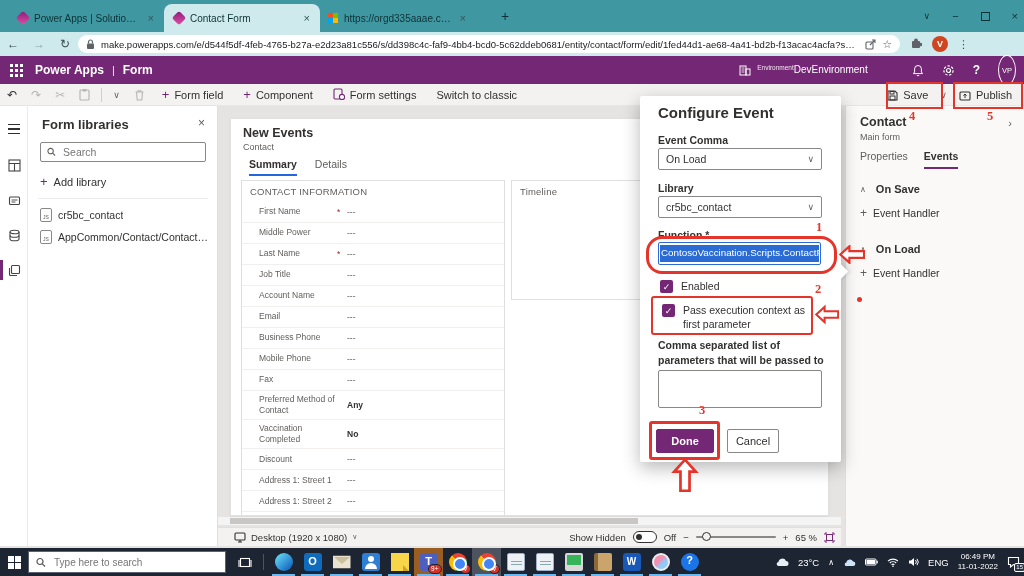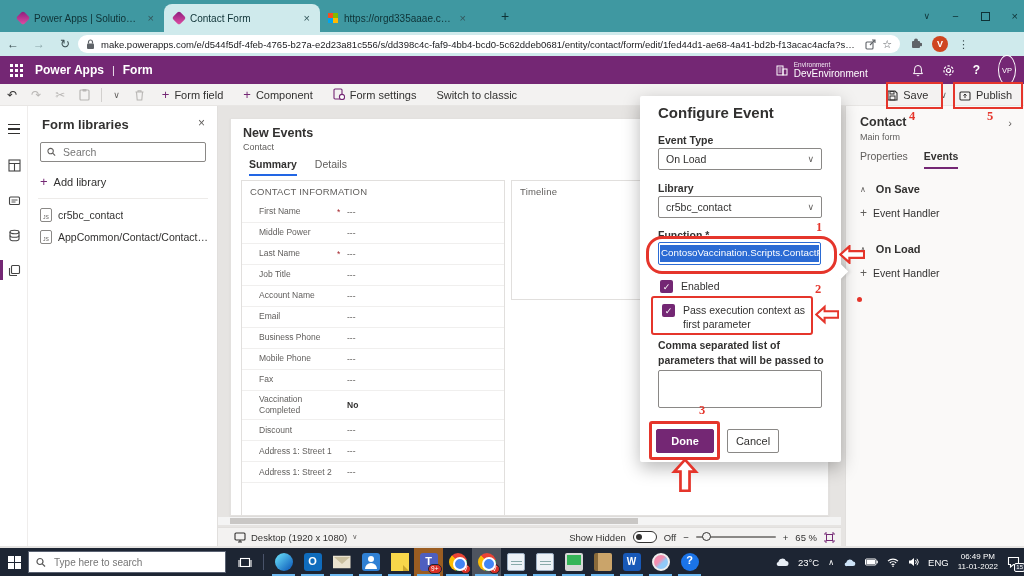--- a/index.html
+++ b/index.html
@@ -43,21 +43,21 @@
   .appheader{position:absolute;left:0;top:56px;width:1024px;height:28px;background:#742774;color:#fff;
              display:flex;align-items:center;}
   .waffle{width:13px;height:13px;margin:0 12px 0 10px;display:grid;grid-template-columns:repeat(3,3px);
           grid-template-rows:repeat(3,3px);gap:2px;}
   .waffle i{background:#fff;width:3px;height:3px;}
   .brand{font-size:12px;font-weight:bold;}
   .brandsep{margin:0 8px;font-size:11px;opacity:.9;}
   .brandsec{font-size:12px;font-weight:bold;}
   .hdr-right{position:absolute;right:8px;top:0;height:28px;display:flex;align-items:center;gap:18px;}
   .envblock{display:flex;align-items:center;gap:6px;margin-right:26px;}
-  .envtxt{display:flex;flex-direction:column;line-height:1.15;}
+  .envtxt{display:flex;flex-direction:row;line-height:1.15;}
   .envlabel{font-size:6.5px;opacity:.9;}
   .envname{font-size:10px;}
   .hdricon{display:flex;align-items:center;}
   .qmark{font-size:12px;font-weight:bold;}
   .avatarVP{width:18px;height:30px;border-radius:50%;border:1px solid #fff;font-size:7.5px;
             display:flex;align-items:center;justify-content:center;}
 
   
   .cmdbar{position:absolute;left:0;top:84px;width:1024px;height:22px;background:#f3f2f1;
           border-bottom:1px solid #e8e6e4;display:flex;align-items:center;font-size:11px;}
@@ -511,20 +511,25 @@
               <span class="flabel">Mobile Phone</span>
               <span class="freq"></span>
               <span class="fval">---</span>
             </div>
             <div class="frow">
               <span class="flabel">Fax</span>
               <span class="freq"></span>
               <span class="fval">---</span>
             </div>
             <div class="frow">
+              <span class="flabel">Preferred Method of Contact</span>
+              <span class="freq"></span>
+              <span class="fval strong">Any</span>
+            </div>
+            <div class="frow">
               <span class="flabel">Vaccination Completed</span>
               <span class="freq"></span>
               <span class="fval strong">No</span>
             </div>
             <div class="frow">
               <span class="flabel">Discount</span>
               <span class="freq"></span>
               <span class="fval">---</span>
             </div>
             <div class="frow">
@@ -608,21 +613,21 @@
             <span>Event Handler</span>
           </div>
         </div>
       </div>
   </div>
 
   <div class="dialog">
     <div class="beak"></div>
     <div class="dlg-title">Configure Event</div>
 
-    <div class="dlg-label" style="top:38px">Event Type</div>
+    <div class="dlg-label" style="top:38px">Event Comma</div>
     <div class="dlg-select" style="top:52px">
       <span>On Load</span>
       <span class="ch">∨</span>
     </div>
 
     <div class="dlg-label" style="top:86px">Library</div>
     <div class="dlg-select" style="top:100px">
       <span>cr5bc_contact</span>
       <span class="ch">∨</span>
     </div>

